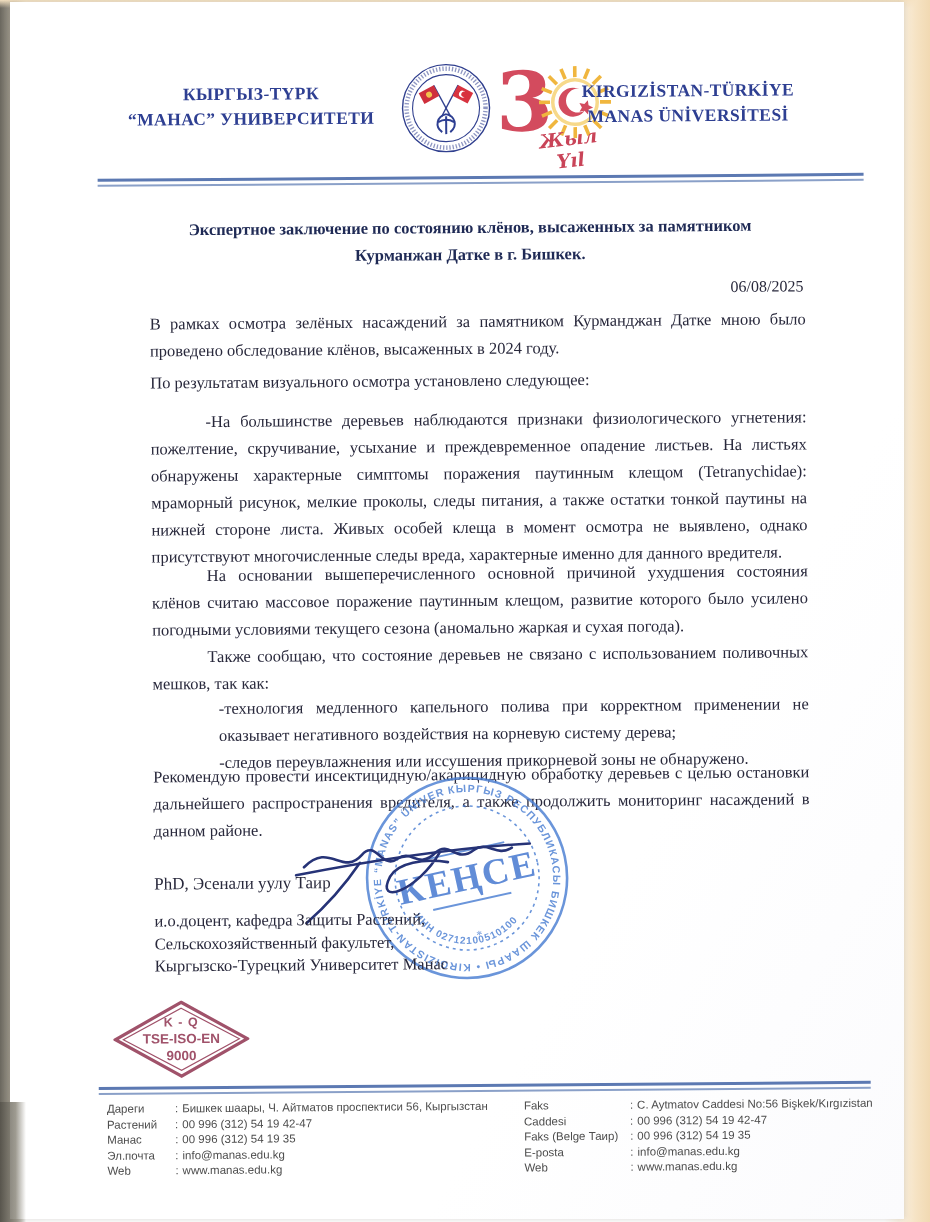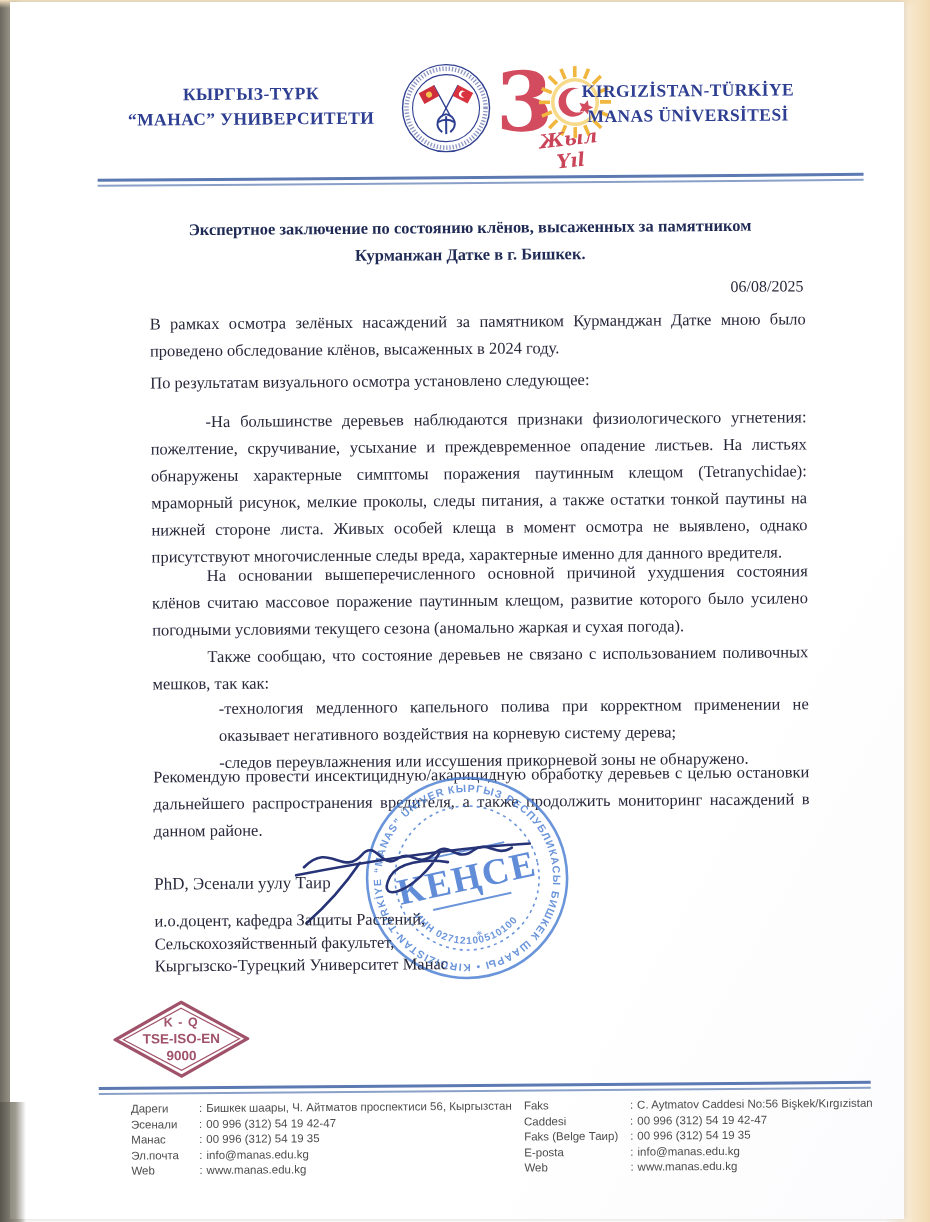--- a/index.html
+++ b/index.html
@@ -38,21 +38,21 @@
   
   .digit3{color:#d34b5e;font-family:"DejaVu Serif",serif;font-weight:bold;
         font-size:82px;line-height:80px;}
   .anniv-label{color:#c94458;font-family:"DejaVu Serif",serif;font-style:italic;
         font-weight:bold;font-size:19px;transform:rotate(-6deg);}
   
   .foot{font-family:"Liberation Sans",sans-serif;font-size:11.5px;line-height:15.5px;color:#4d4d4d;}
   .foot .row{display:flex;}
   .foot .lab{flex:none;}
   .foot .sep{flex:none;padding:0 4px 0 2px;}
-  .foot-left .lab{width:66px;margin-left:24px;}
+  .foot-left .lab{width:66px;}
   .foot-right .lab{width:104px;}
 </style>
 </head>
 <body>
 
 <div id="photo">
   <div class="paper"></div>
 
   <div class="sheet">
 
@@ -199,21 +199,21 @@
         <div class="r2"></div>
     </div>
 
     <div class="abs foot foot-left" style="left:103px;top:1099px;width:410px;">
       <div class="row">
         <span class="lab">Дареги</span>
           <span class="sep">:</span>
           <span class="val">Бишкек шаары, Ч. Айтматов проспектиси 56, Кыргызстан</span>
       </div>
       <div class="row">
-        <span class="lab">Эсенали</span>
+        <span class="lab">Растений</span>
           <span class="sep">:</span>
           <span class="val">00 996 (312) 54 19 42-47</span>
       </div>
       <div class="row">
         <span class="lab">Манас</span>
           <span class="sep">:</span>
           <span class="val">00 996 (312) 54 19 35</span>
       </div>
       <div class="row">
         <span class="lab">Эл.почта</span>

